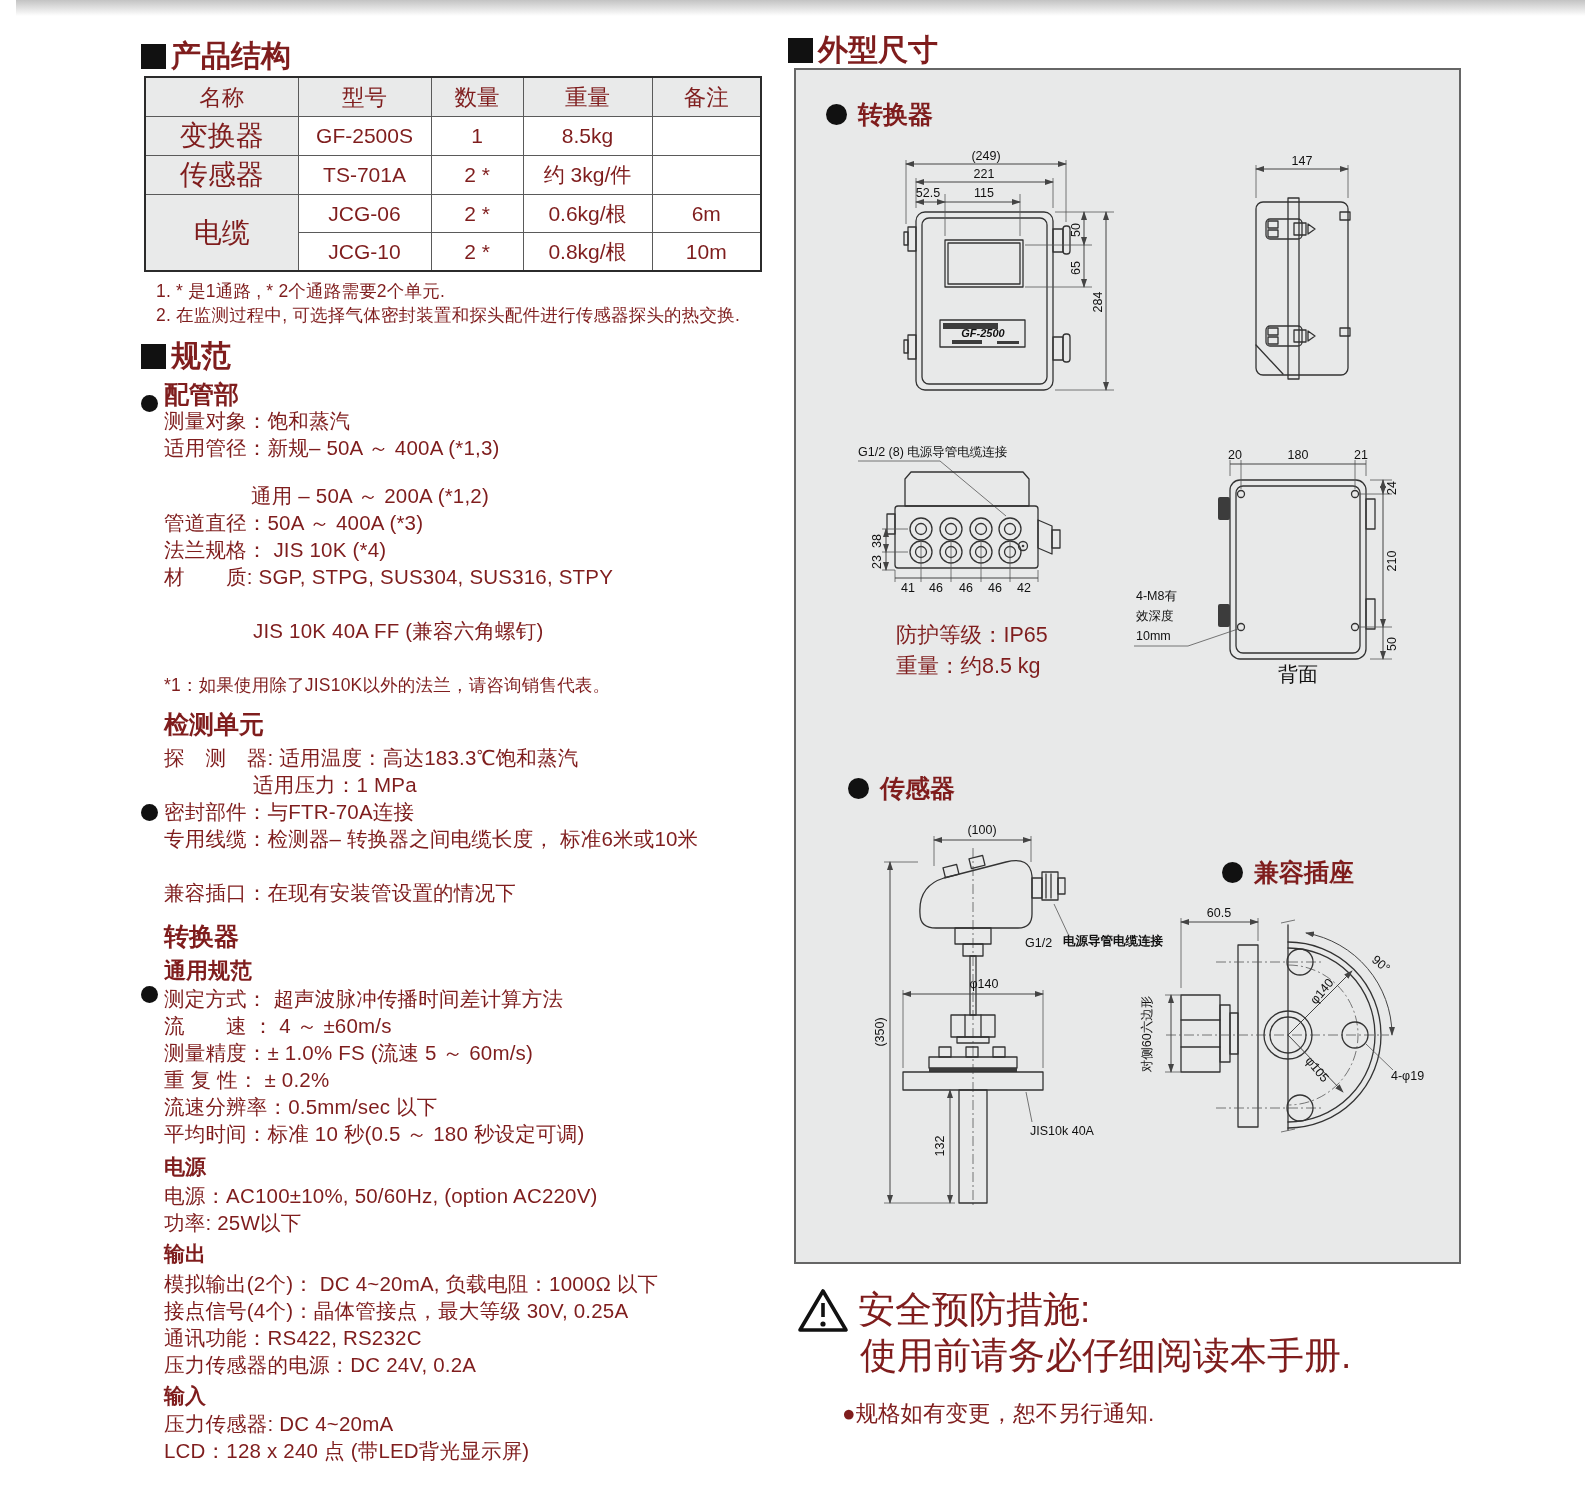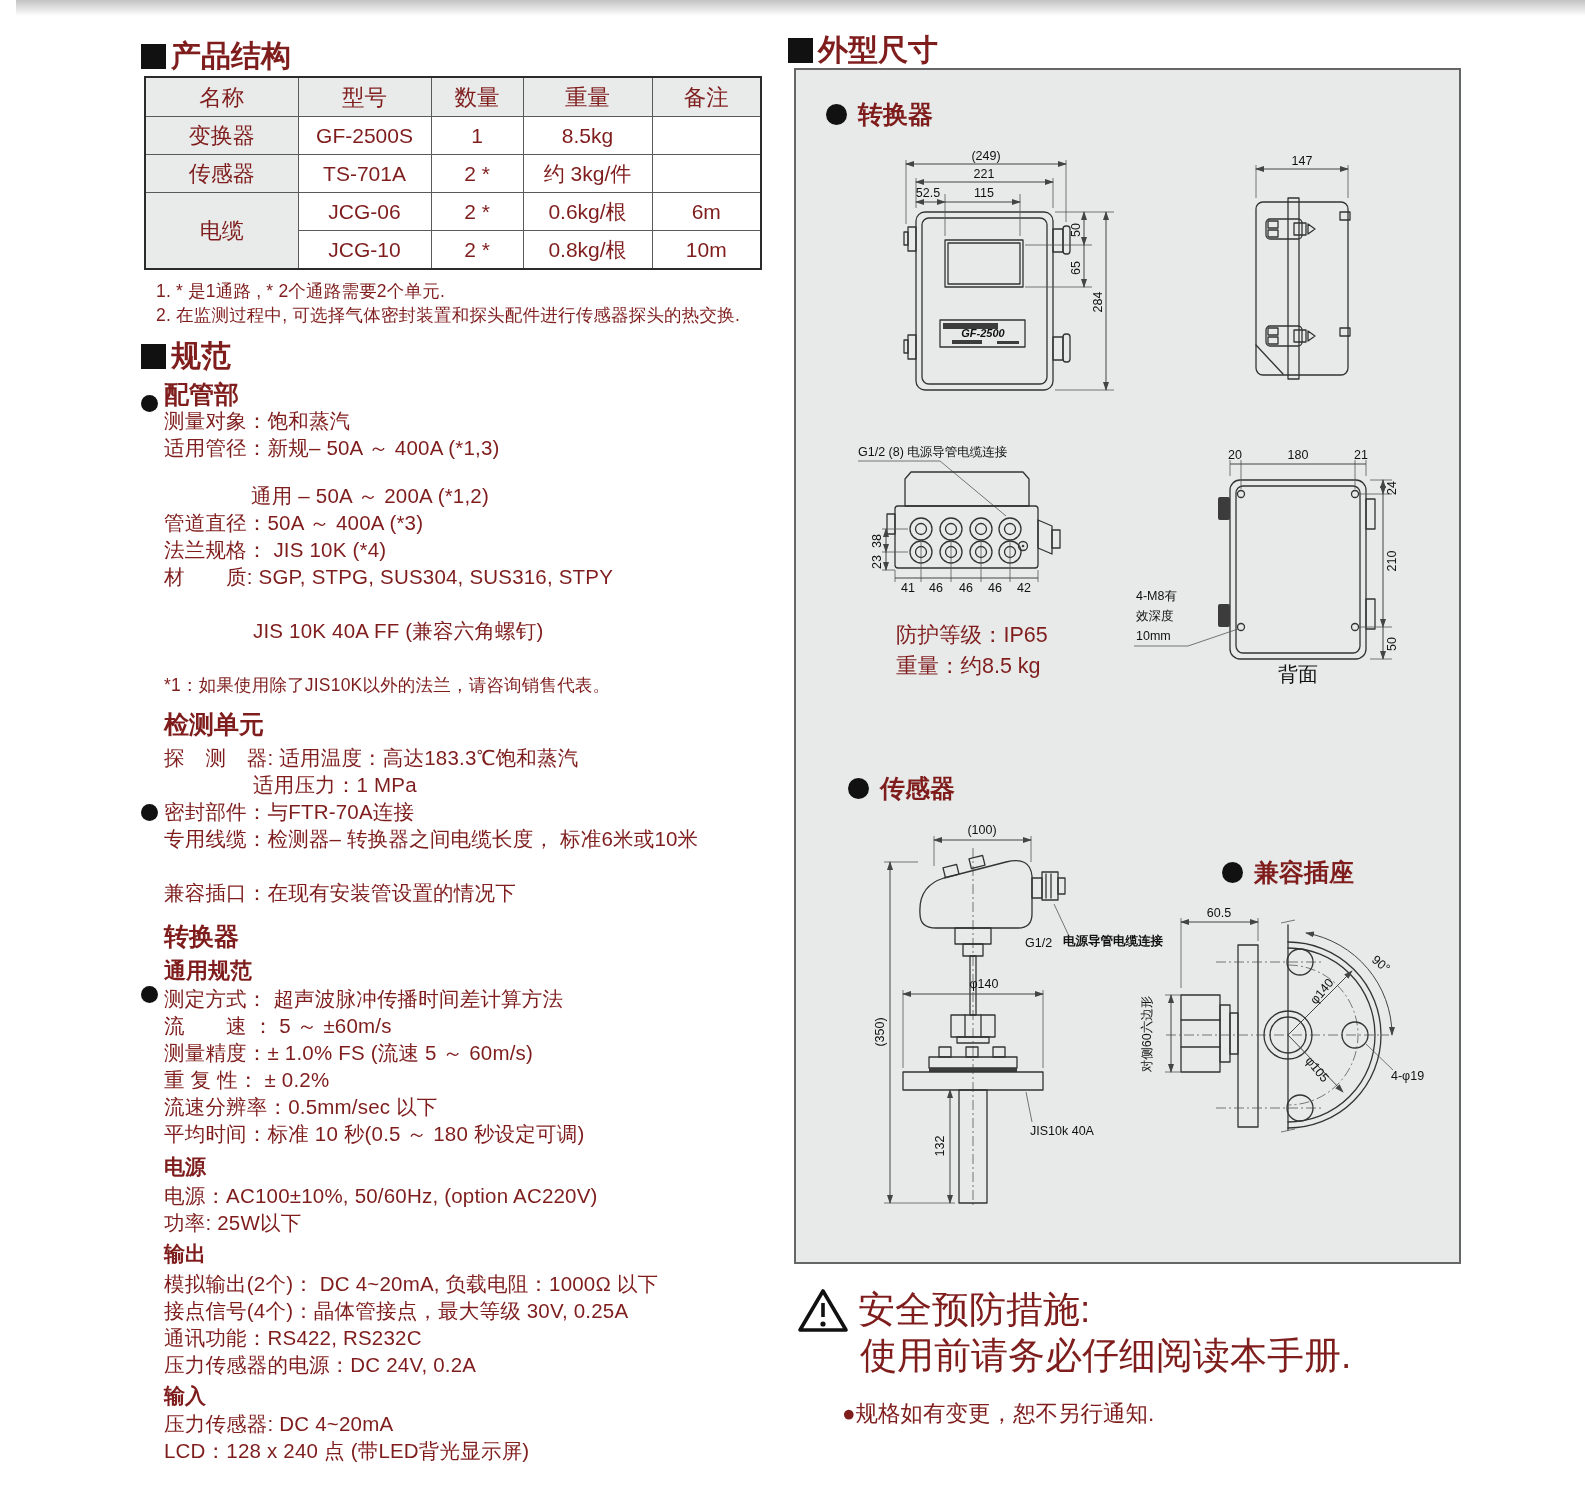--- a/index.html
+++ b/index.html
@@ -10,21 +10,21 @@
   .h1{position:absolute;font-size:30px;font-weight:bold;display:flex;align-items:center;gap:5px;white-space:nowrap;}
   .sq{width:25px;height:25px;background:#111;display:inline-block;flex:0 0 auto;}
   .h2{position:absolute;font-size:25px;font-weight:bold;white-space:nowrap;}
   .h3{position:absolute;font-size:21px;font-weight:bold;white-space:nowrap;}
   .ln{position:absolute;font-size:20.5px;white-space:nowrap;letter-spacing:.2px;}
   .small{font-size:17.5px;}
   .bullet{position:absolute;width:17px;height:17px;border-radius:50%;background:#111;}
   table.pt{position:absolute;left:128px;top:76px;border-collapse:collapse;table-layout:fixed;border:2.5px solid #2b2b2b;}
   .pt th,.pt td{border:1px solid #5a5a5a;text-align:center;padding:0;height:37px;font-size:21px;overflow:hidden;white-space:nowrap;}
   .pt th{background:#e9eaea;font-weight:normal;font-size:22.5px;height:38px;}
-  .pt td.shade{background:#e9eaea;font-size:22px;}
+  .pt td.shade{background:#e9eaea;font-size:28px;}
   .graybox{position:absolute;left:778px;top:68px;width:667px;height:1196px;background:#e8e9e9;border:2px solid #666;box-sizing:border-box;}
   .gtitle{position:absolute;font-size:25px;font-weight:bold;display:flex;align-items:center;gap:11px;white-space:nowrap;}
   .gdot{width:21px;height:21px;border-radius:50%;background:#111;flex:0 0 auto;}
   .gtext{position:absolute;font-size:21px;white-space:nowrap;}
   svg.draw{position:absolute;overflow:visible;}
   svg.draw text{fill:#111;font-size:12.5px;font-family:"Liberation Sans",sans-serif;}
   .s{stroke:#333;stroke-width:1.3;fill:none;stroke-linejoin:round;stroke-linecap:round;}
   .sf{fill:#3c3c3c;stroke:none;}
   .thin{stroke:#555;stroke-width:.8;fill:none;}
   .dim{stroke:#444;stroke-width:1;fill:none;}
@@ -124,21 +124,21 @@
   <div class="ln" style="left:237px;top:771px">适用压力：1 MPa</div>
   <div class="bullet" style="left:125px;top:804px"></div>
   <div class="ln" style="left:148px;top:798px">密封部件：与FTR-70A连接</div>
   <div class="ln" style="left:148px;top:825px">专用线缆：检测器– 转换器之间电缆长度， 标准6米或10米</div>
   <div class="ln" style="left:148px;top:879px">兼容插口：在现有安装管设置的情况下</div>
 
   <div class="h2" style="left:148px;top:920px">转换器</div>
   <div class="h3" style="left:148px;top:956px;font-size:22px">通用规范</div>
   <div class="bullet" style="left:125px;top:986px"></div>
   <div class="ln" style="left:148px;top:985px">测定方式： 超声波脉冲传播时间差计算方法</div>
-  <div class="ln" style="left:148px;top:1012px">流　　速 ： 5 ～ ±60m/s</div>
+  <div class="ln" style="left:148px;top:1012px">流　　速 ： 4 ～ ±60m/s</div>
   <div class="ln" style="left:148px;top:1039px">测量精度：± 1.0% FS (流速 5 ～ 60m/s)</div>
   <div class="ln" style="left:148px;top:1066px">重 复 性： ± 0.2%</div>
   <div class="ln" style="left:148px;top:1093px">流速分辨率：0.5mm/sec 以下</div>
   <div class="ln" style="left:148px;top:1120px">平均时间：标准 10 秒(0.5 ～ 180 秒设定可调)</div>
 
   <div class="h3" style="left:148px;top:1153px">电源</div>
   <div class="ln" style="left:148px;top:1182px">电源：AC100±10%, 50/60Hz, (option AC220V)</div>
   <div class="ln" style="left:148px;top:1209px">功率: 25W以下</div>
 
   <div class="h3" style="left:148px;top:1240px">输出</div>

